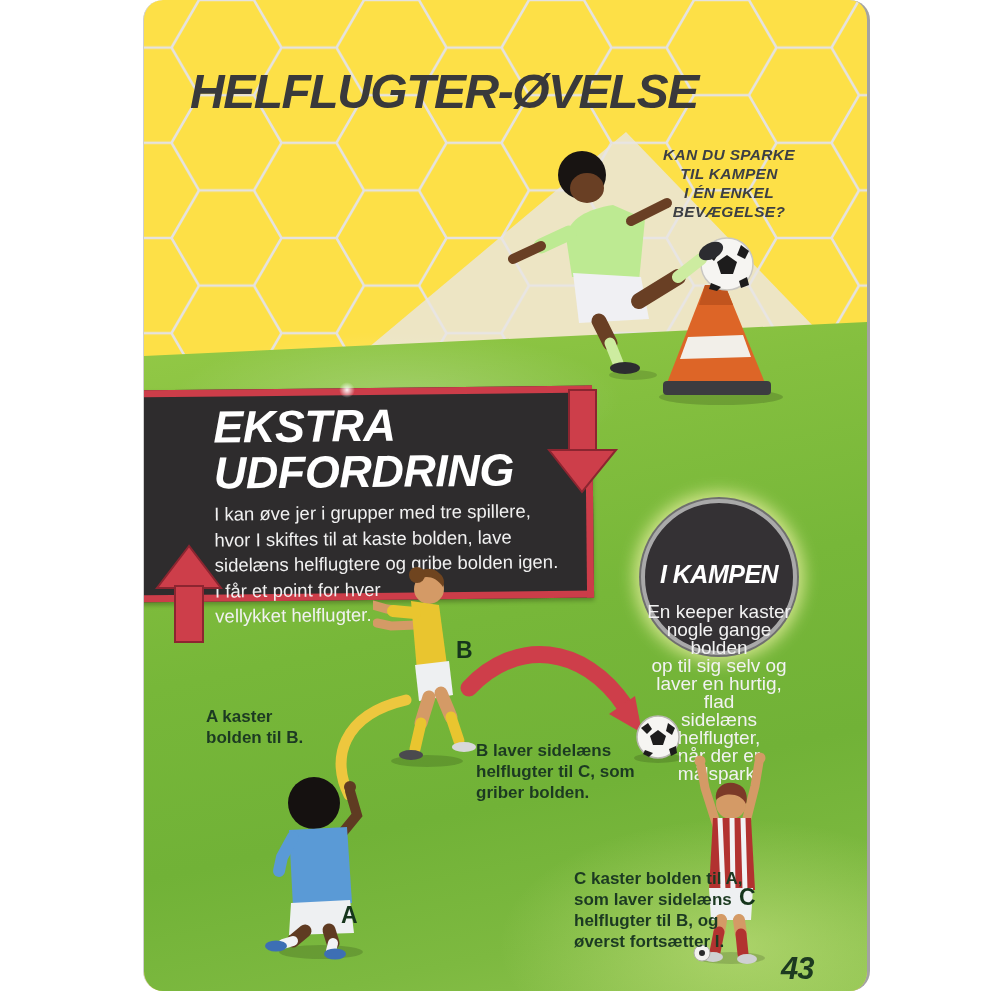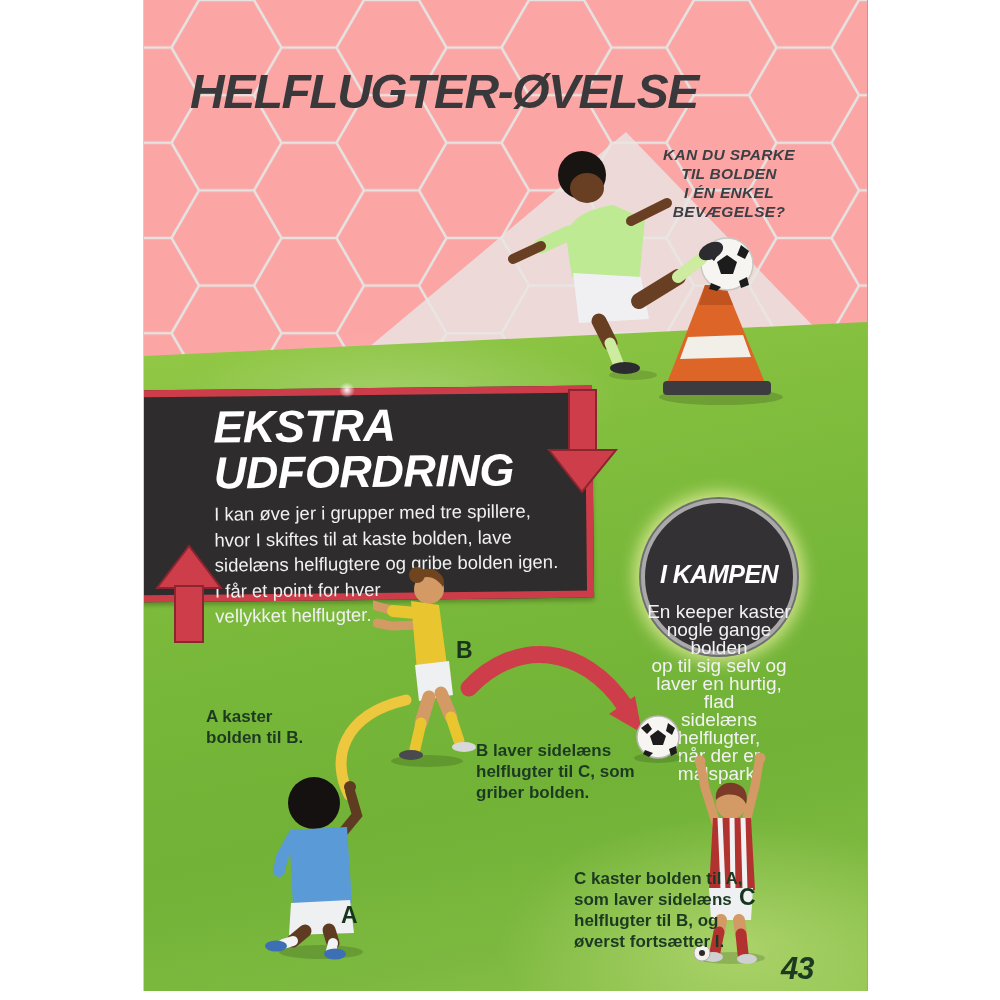--- a/index.html
+++ b/index.html
@@ -1,19 +1,19 @@
 <!DOCTYPE html>
 <html><head>
 <meta charset="utf-8">
 <style>
   html,body{margin:0;padding:0;background:#ffffff;}
   .canvas{position:relative;width:1000px;height:1000px;background:#ffffff;overflow:hidden;
           font-family:"Liberation Sans",sans-serif;}
-  .page{position:absolute;left:143px;top:0;width:723px;height:991px;background:#fca5a5;
-        border-left:1px solid #cfcfcf;border-right:1px solid #a3a3a3;overflow:hidden;}
+  .page{position:absolute;left:143px;top:0;width:723px;height:991px;background:#fde047;
+        border-left:1px solid #cfcfcf;border-right:3px solid #a3a3a3;overflow:hidden;border-radius:20px;}
   .abs{position:absolute;}
 
   
   .net{left:0;top:0;z-index:1;}
 
   
   .wedge{left:0;top:0;width:723px;height:360px;background:#e8e6e4;opacity:.8;z-index:2;
          clip-path:polygon(212px 358px,482px 132px,700px 358px);}
 
   
@@ -115,21 +115,21 @@
         <path d="M207,152 L230,134" stroke="#cdeca0" stroke-width="12" stroke-linecap="round" fill="none"></path>
         <ellipse cx="240" cy="126" rx="13" ry="8" fill="#2c2c30" transform="rotate(-28 240 126)"></ellipse>
         <path d="M128,196 L139,218" stroke="#693f24" stroke-width="15" stroke-linecap="round" fill="none"></path>
         <path d="M139,218 L147,238" stroke="#cdeca0" stroke-width="11" stroke-linecap="round" fill="none"></path>
         <ellipse cx="154" cy="243" rx="15" ry="6" fill="#2c2c30"></ellipse>
       </g>
     </svg>
 
     <div class="abs page-title">HELFLUGTER-ØVELSE</div>
     <div class="abs q-text">KAN DU SPARKE
-TIL BOLDEN
+TIL KAMPEN
 I ÉN ENKEL
 BEVÆGELSE?</div>
 
     <div class="abs xbox">
       <div class="xbox-title">EKSTRA</div>
       <div class="xbox-title">UDFORDRING</div>
       <div class="xbox-body">I kan øve jer i grupper med tre spillere,
 hvor I skiftes til at kaste bolden, lave
 sidelæns helflugtere og gribe bolden igen.
 I får et point for hver

